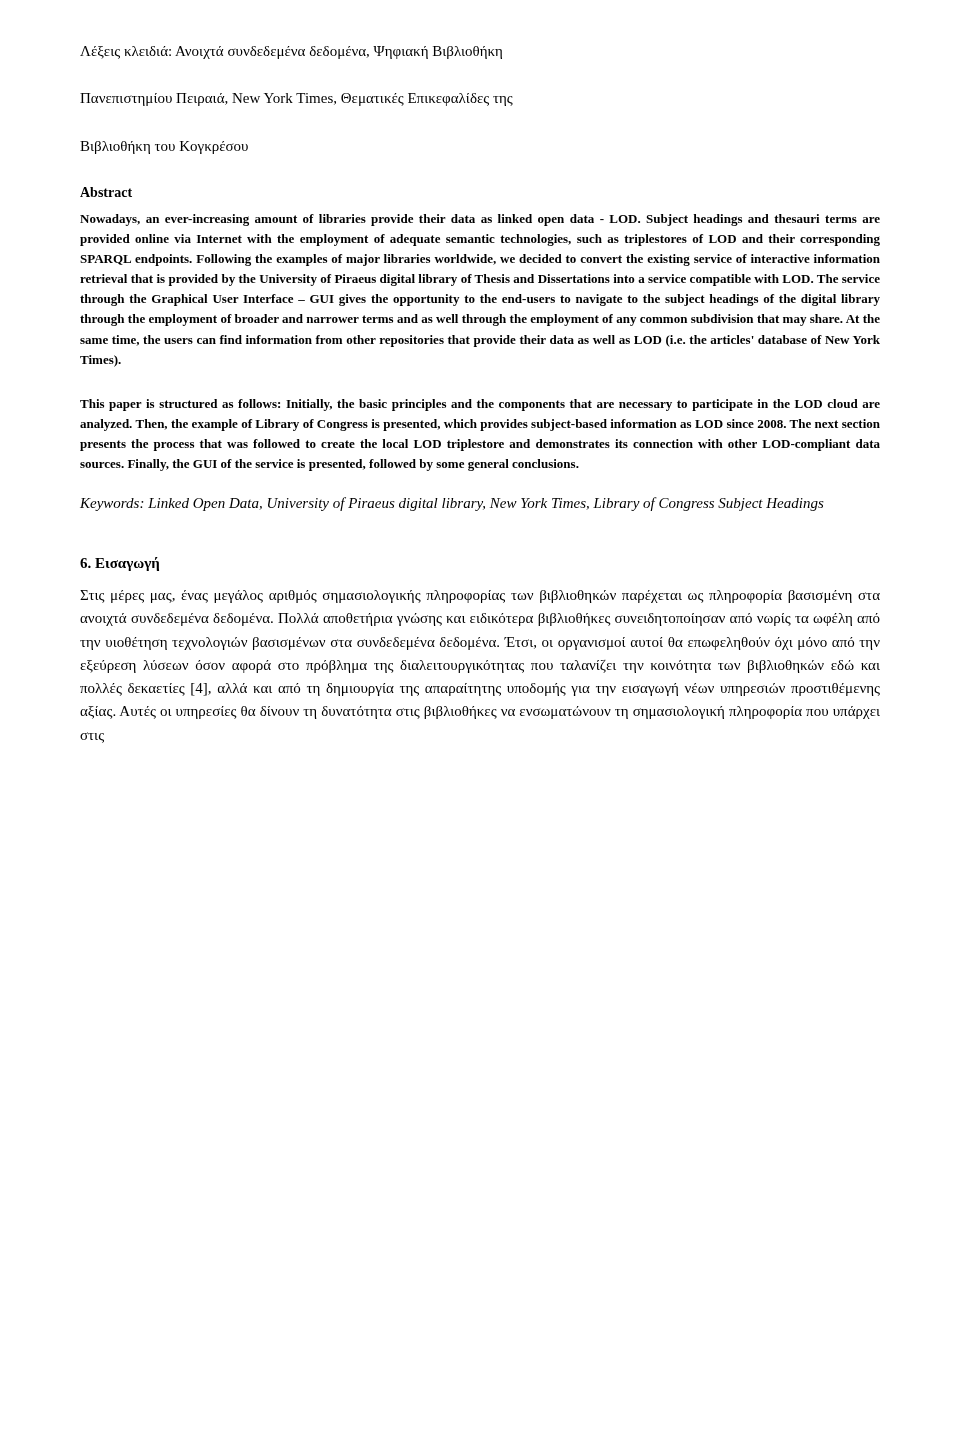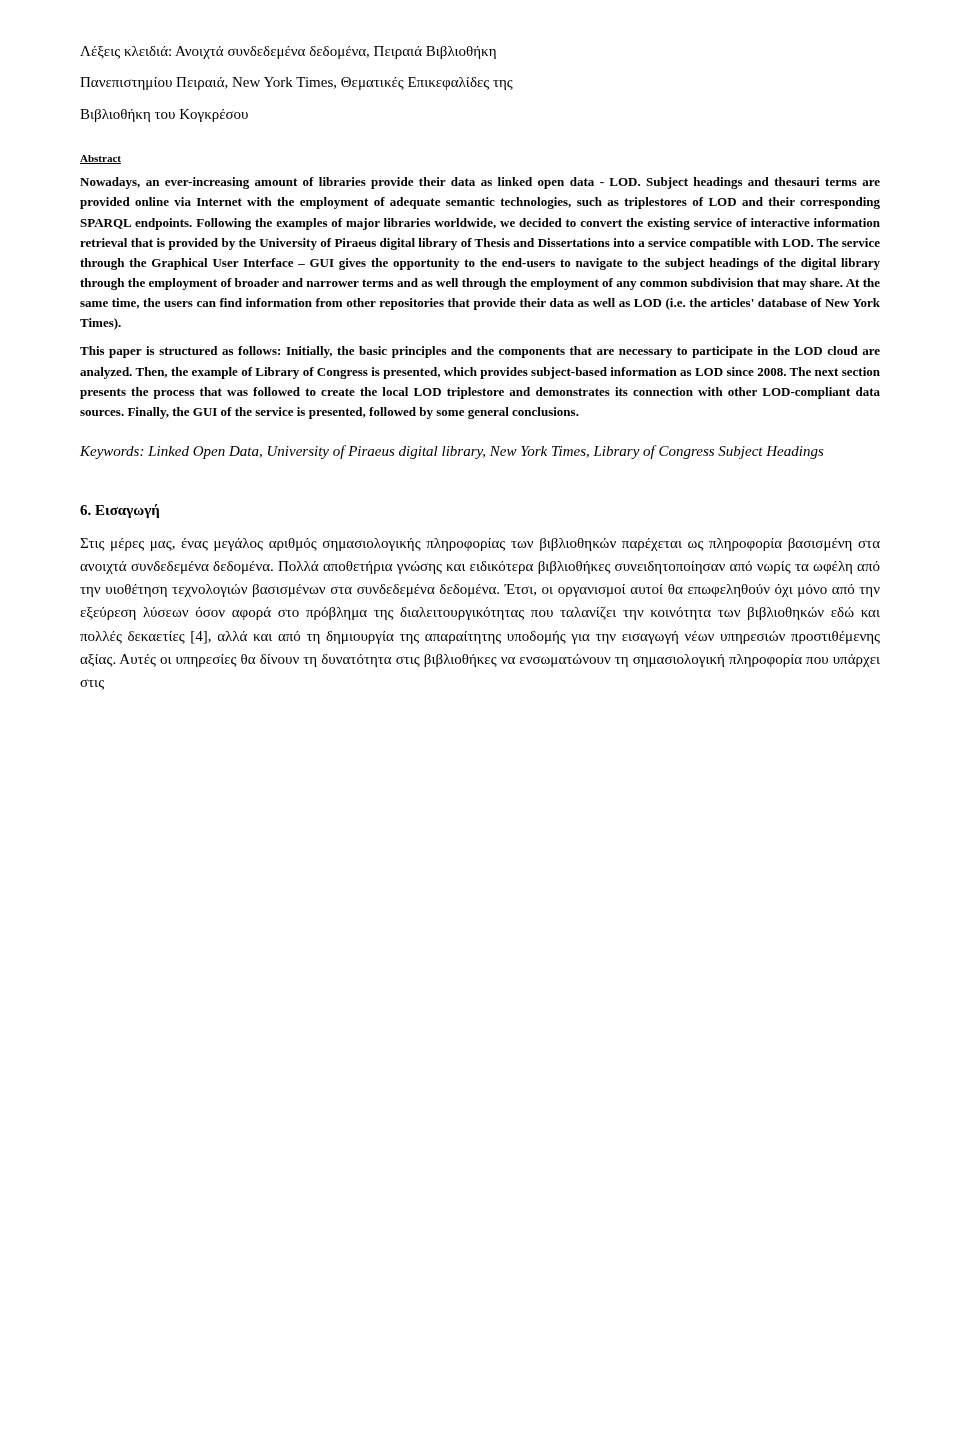--- a/index.html
+++ b/index.html
@@ -23,25 +23,24 @@
       text-align: justify;
       margin-bottom: 24px;
     }
 
     .title-section p {
       font-size: 15px;
       line-height: 1.55;
     }
 
     .abstract-heading {
-      font-size: 11px;
+      font-size: 14px;
       font-weight: bold;
       margin-top: 18px;
       margin-bottom: 6px;
-      text-decoration: underline;
     }
 
     .abstract-body {
       text-align: justify;
       font-size: 13px;
       line-height: 1.55;
       font-weight: bold;
     }
 
     .keywords {
@@ -59,30 +58,30 @@
       font-weight: bold;
     }
 
     .section-body {
       text-align: justify;
       font-size: 15px;
       line-height: 1.55;
     }
 
     p + p {
-      margin-top: 8px;
+      margin-top: 24px;
     }
   </style>
 </head>
 <body>
 
 <div>
 
   <div class="title-section">
-    <p>Λέξεις κλειδιά: Ανοιχτά συνδεδεμένα δεδομένα, Πειραιά Βιβλιοθήκη</p>
+    <p>Λέξεις κλειδιά: Ανοιχτά συνδεδεμένα δεδομένα, Ψηφιακή Βιβλιοθήκη</p>
     <p>Πανεπιστημίου Πειραιά, New York Times, Θεματικές Επικεφαλίδες της</p>
     <p>Βιβλιοθήκη του Κογκρέσου</p>
   </div>
 
   <div>
     <p class="abstract-heading">Abstract</p>
     <div class="abstract-body">
       <p>Nowadays, an ever-increasing amount of libraries provide their data as linked open data - LOD. Subject headings and thesauri terms are provided online via Internet with the employment of adequate semantic technologies, such as triplestores of LOD and their corresponding SPARQL endpoints. Following the examples of major libraries worldwide, we decided to convert the existing service of interactive information retrieval that is provided by the University of Piraeus digital library of Thesis and Dissertations into a service compatible with LOD. The service through the Graphical User Interface – GUI gives the opportunity to the end-users to navigate to the subject headings of the digital library through the employment of broader and narrower terms and as well through the employment of any common subdivision that may share. At the same time, the users can find information from other repositories that provide their data as well as LOD (i.e. the articles' database of New York Times).</p>
       <p>This paper is structured as follows: Initially, the basic principles and the components that are necessary to participate in the LOD cloud are analyzed. Then, the example of Library of Congress is presented, which provides subject-based information as LOD since 2008. The next section presents the process that was followed to create the local LOD triplestore and demonstrates its connection with other LOD-compliant data sources. Finally, the GUI of the service is presented, followed by some general conclusions.</p>
     </div>

